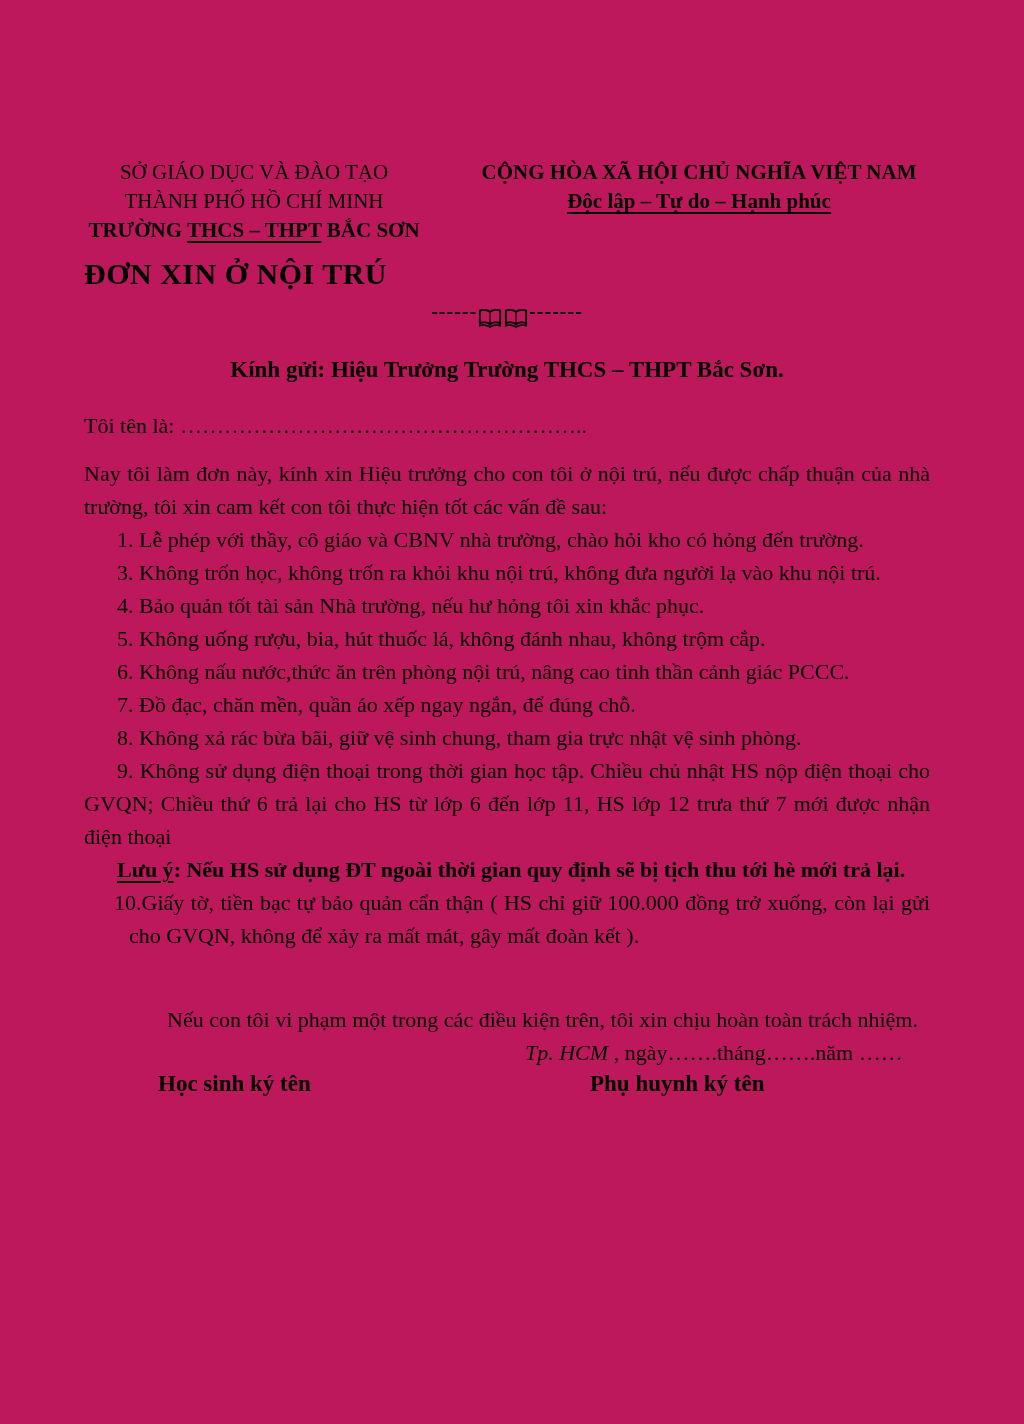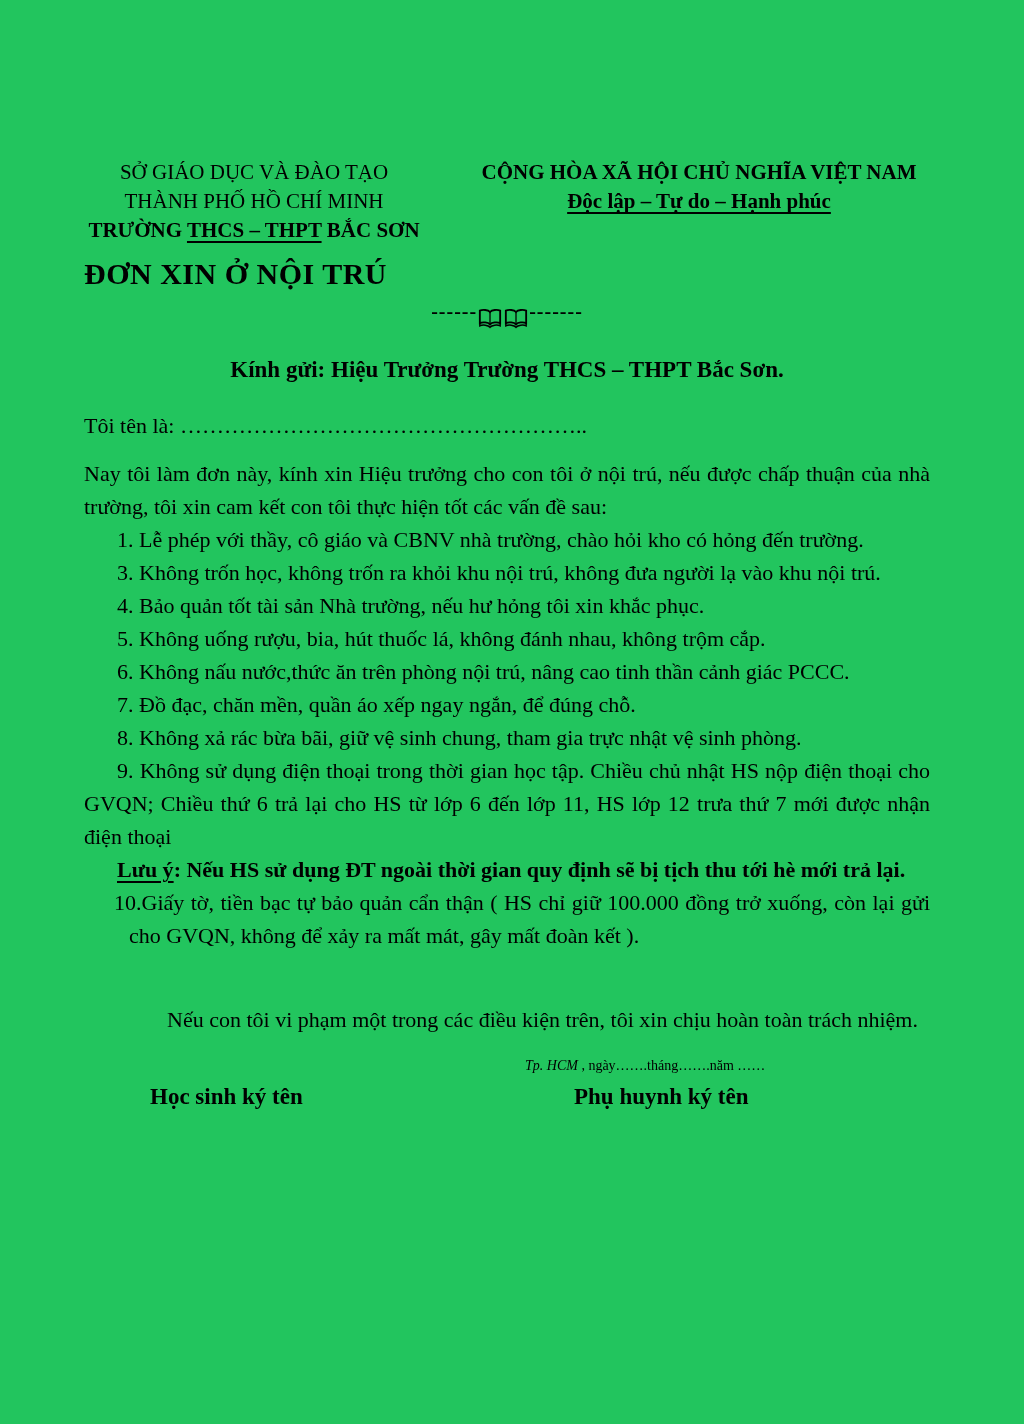--- a/index.html
+++ b/index.html
@@ -1,21 +1,21 @@
 <!DOCTYPE html>
 <html><head>
 <meta charset="utf-8">
 <style>
   html, body { margin: 0; padding: 0; background: #e8e8e8; }
   .page {
     position: relative;
     width: 1024px;
     height: 1424px;
     margin: 0 auto;
-    background: #22c55e;
+    background: #be185d;
     color: #000000;
     font-family: "Liberation Serif", "DejaVu Serif", serif;
     box-sizing: border-box;
     padding: 158px 94px 0 84px;
     overflow: hidden;
   }
   .hdr { display: flex; justify-content: space-between; align-items: flex-start; }
   .hdr-left { width: 340px; text-align: center; font-size: 21px; line-height: 29px; }
   .hdr-right { width: 462px; text-align: center; font-size: 21px; line-height: 29px; }
   .bold { font-weight: bold; }
@@ -26,25 +26,25 @@
   .book-icon { vertical-align: middle; margin: 0 1px; }
   .salutation { text-align: center; font-weight: bold; font-size: 23px; margin-top: 26px; }
   .formline { font-size: 22px; margin-top: 30px; white-space: nowrap; overflow: hidden; }
   .body-par { font-size: 22px; line-height: 33px; text-align: justify; margin: 0; }
   .intro { margin-top: 18px; }
   .item { text-indent: 33px; }
   .note { font-weight: bold; text-indent: 33px; }
   .item10 { text-indent: 30px; padding-left: 45px; text-align: justify; }
   .item10-hang { text-indent: -15px; }
   .closing { margin-top: 51px; padding-left: 71px; text-align: center; }
-  .dateline { font-size: 14px; line-height: 33px; margin-left: 441px; margin-top: 13px; white-space: nowrap; }
+  .dateline { font-size: 22px; line-height: 33px; margin-left: 441px; margin-top: 0px; white-space: nowrap; }
   .italic { font-style: italic; }
   .sig-row { position: relative; height: 34px; font-size: 23px; font-weight: bold; margin-top: 2px; }
-  .sig-student { position: absolute; left: 66px; top: 0; }
-  .sig-parent { position: absolute; left: 490px; top: 0; }
+  .sig-student { position: absolute; left: 74px; top: 0; }
+  .sig-parent { position: absolute; left: 506px; top: 0; }
 </style>
 </head>
 <body>
 
 <div class="page">
 
   <div class="hdr">
     <div class="hdr-left">
       <div>SỞ GIÁO DỤC VÀ ĐÀO TẠO</div>
       <div>THÀNH PHỐ HỒ CHÍ MINH</div>

